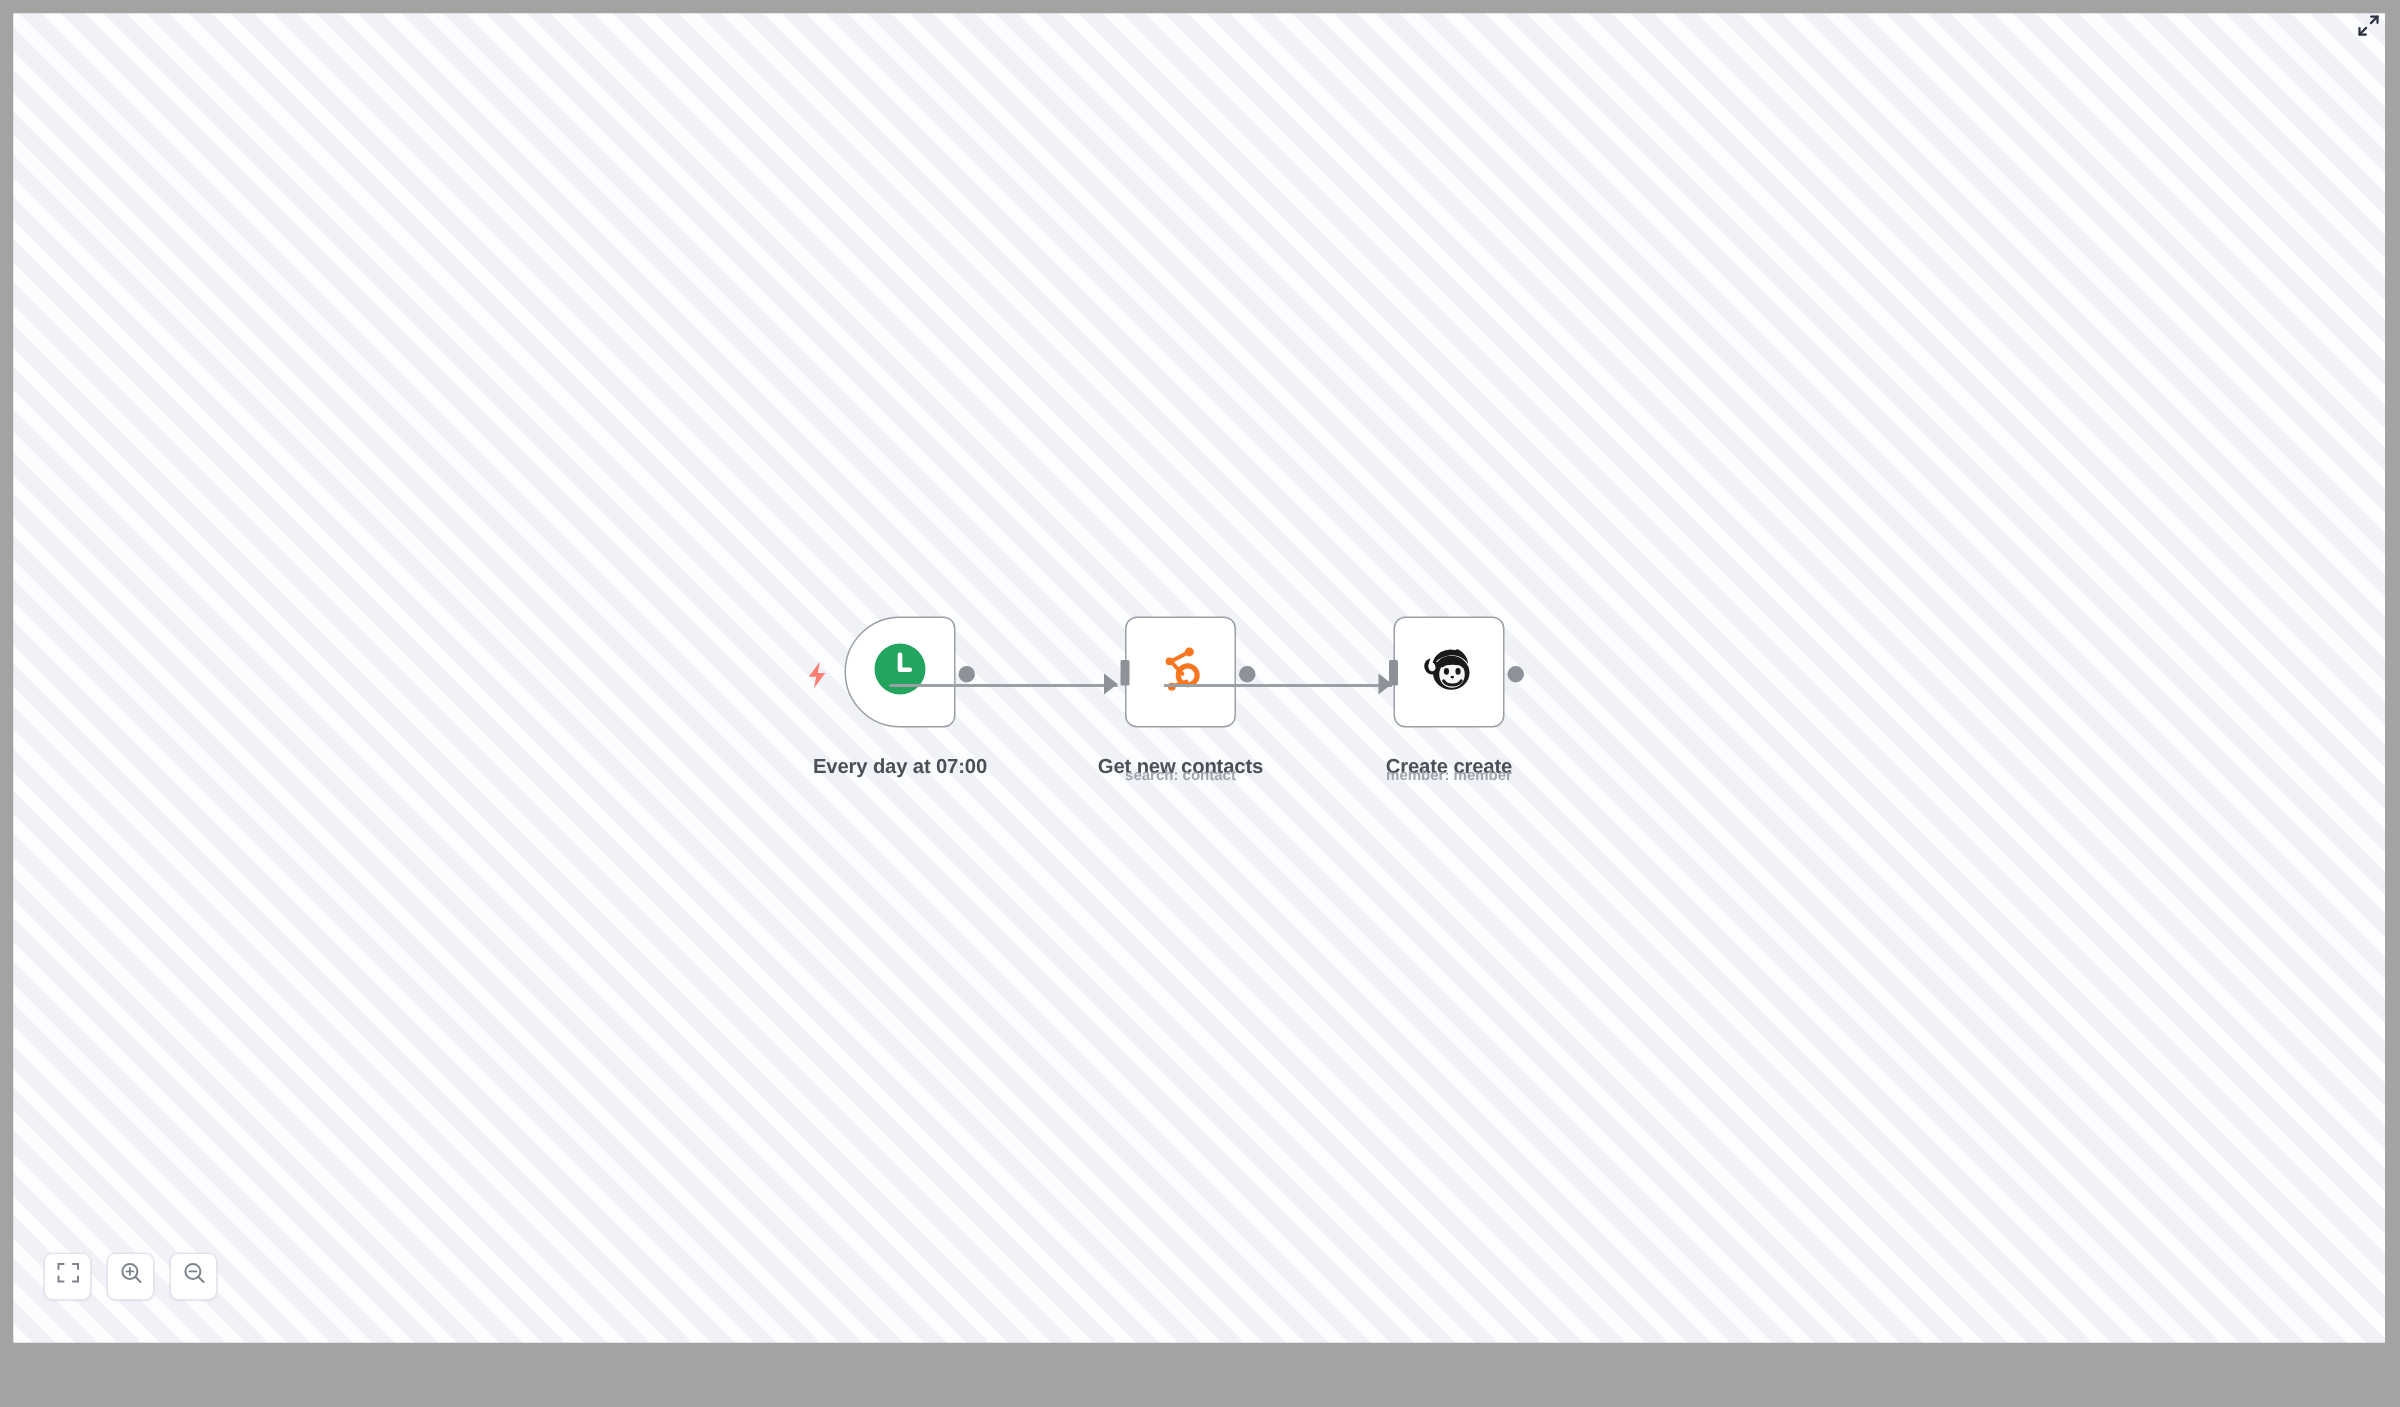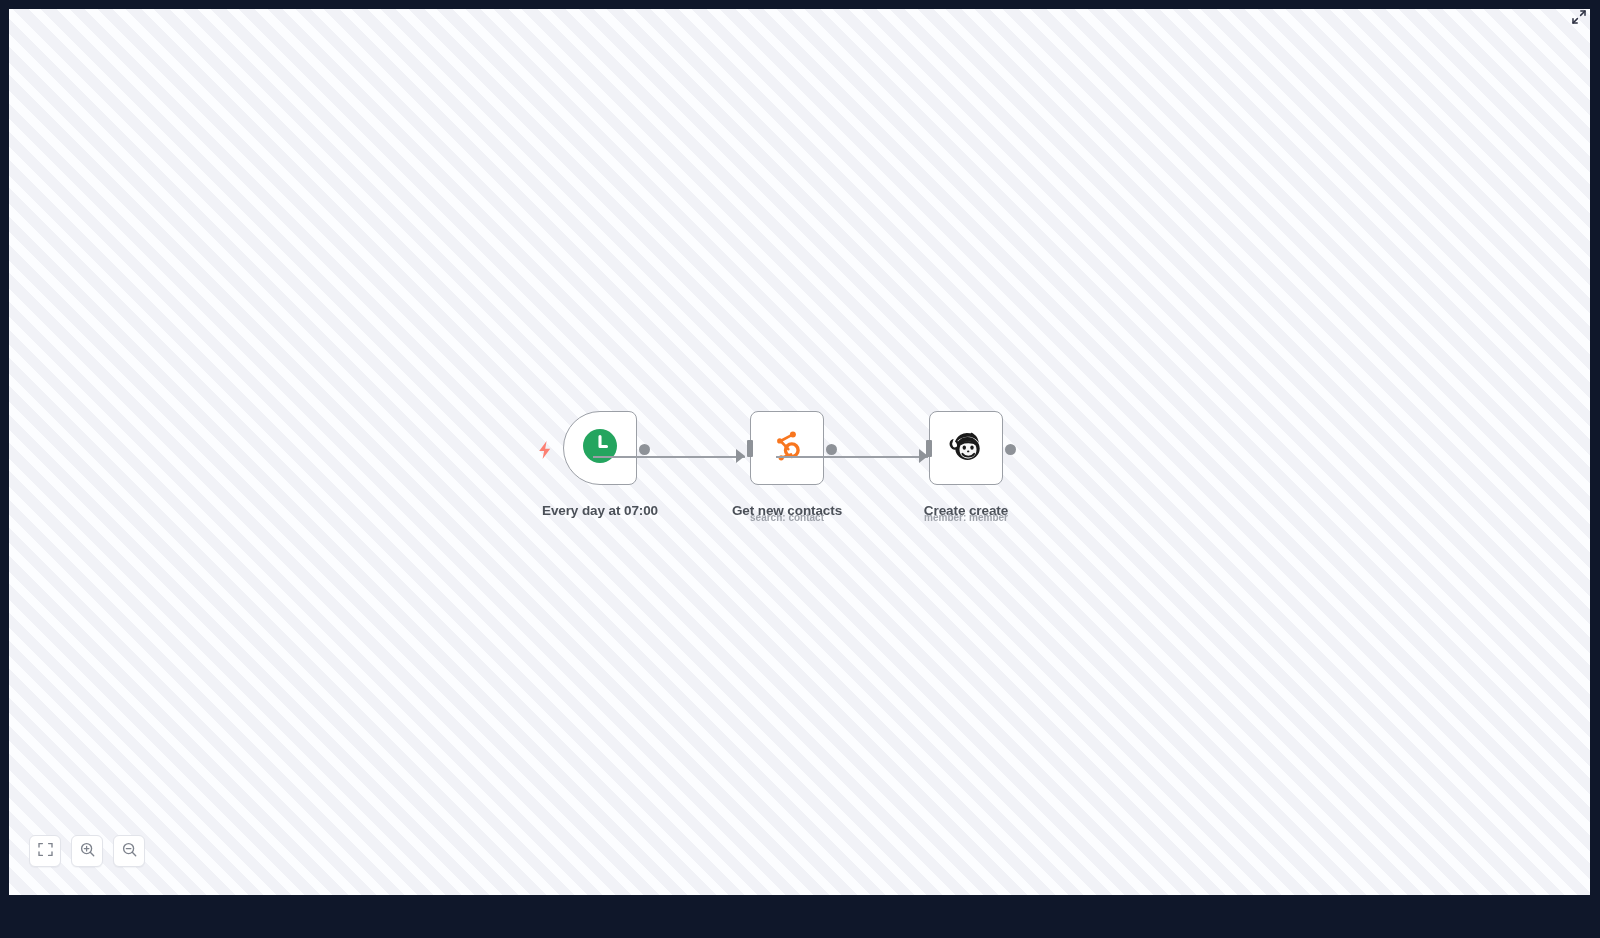--- a/index.html
+++ b/index.html
@@ -9,21 +9,21 @@
     height: 938px;
     overflow: hidden;
     background: #f3f4f6;
     font-family: "Liberation Sans", sans-serif;
   }
 
   #app {
     position: relative;
     width: 1600px;
     height: 938px;
-    background: #0f172a;
+    background: #a3a3a3;
   }
 
   
   #canvas {
     position: absolute;
     left: 9px;
     top: 9px;
     width: 1581px;
     height: 886px;
     background-color: #f7f8fb;

